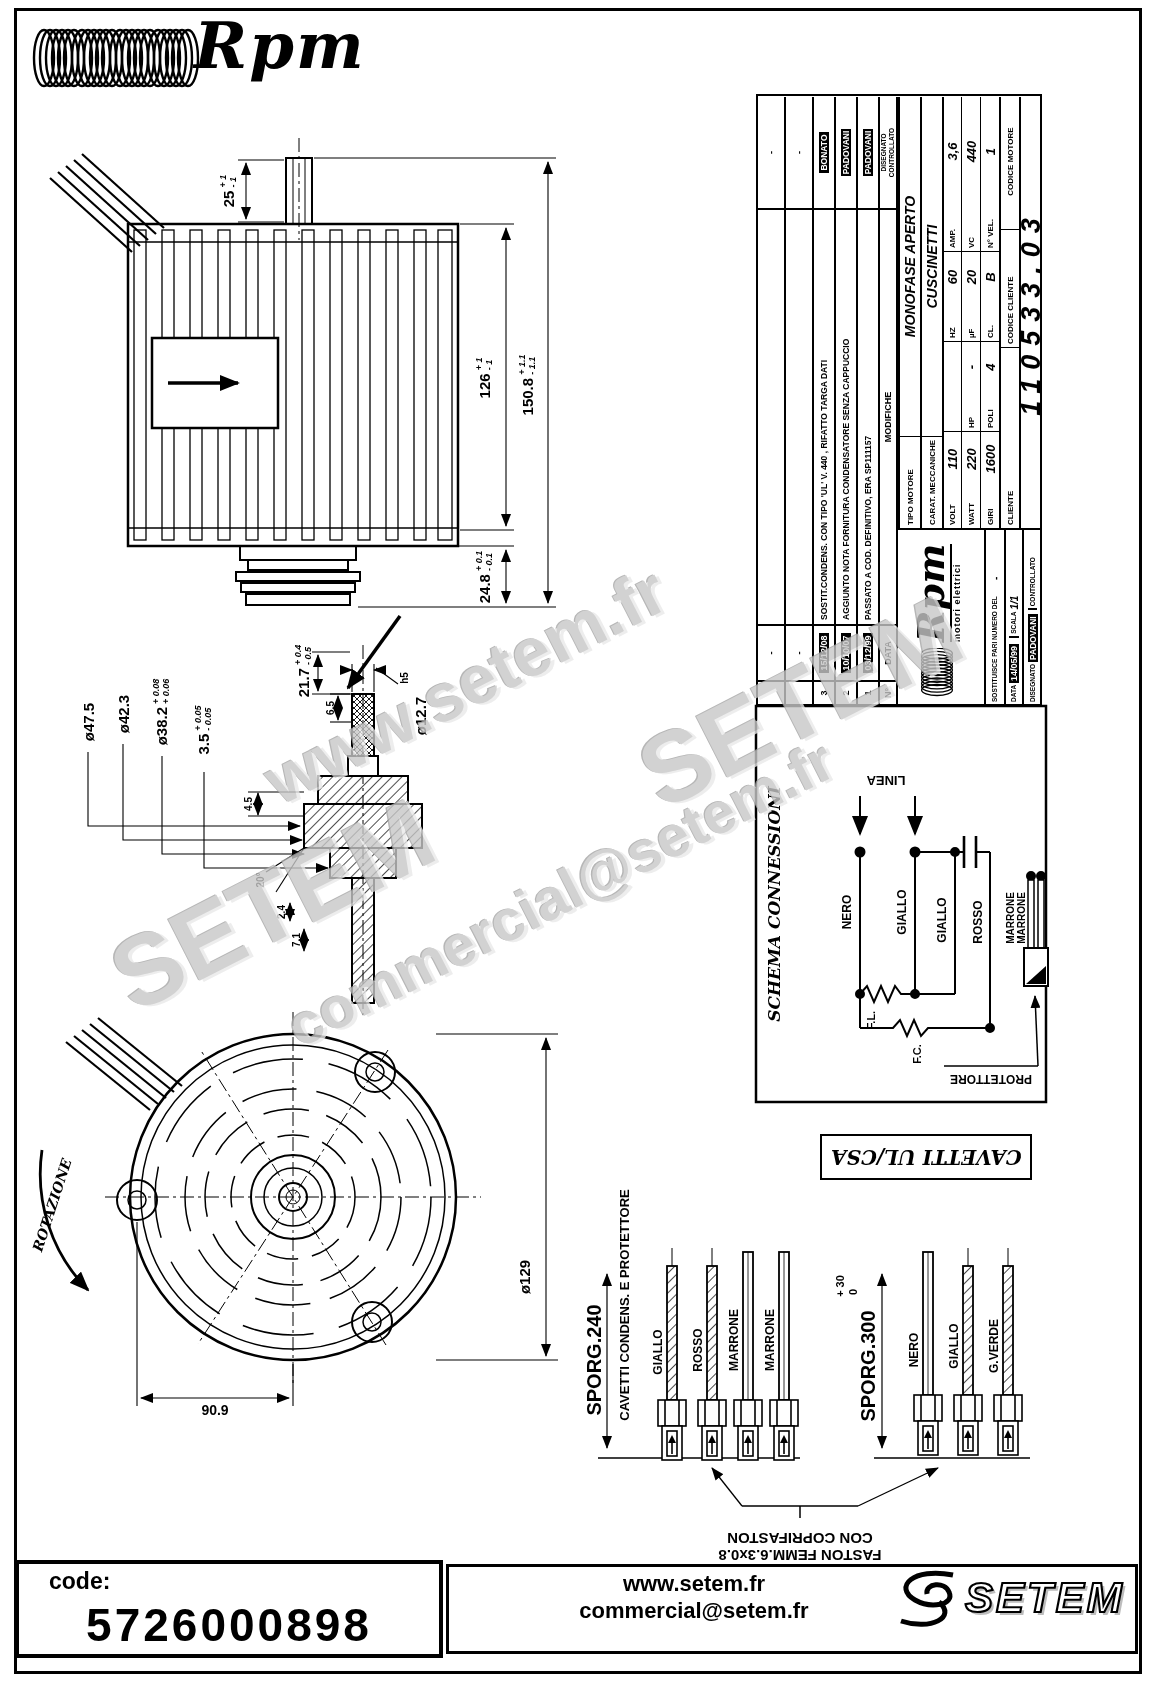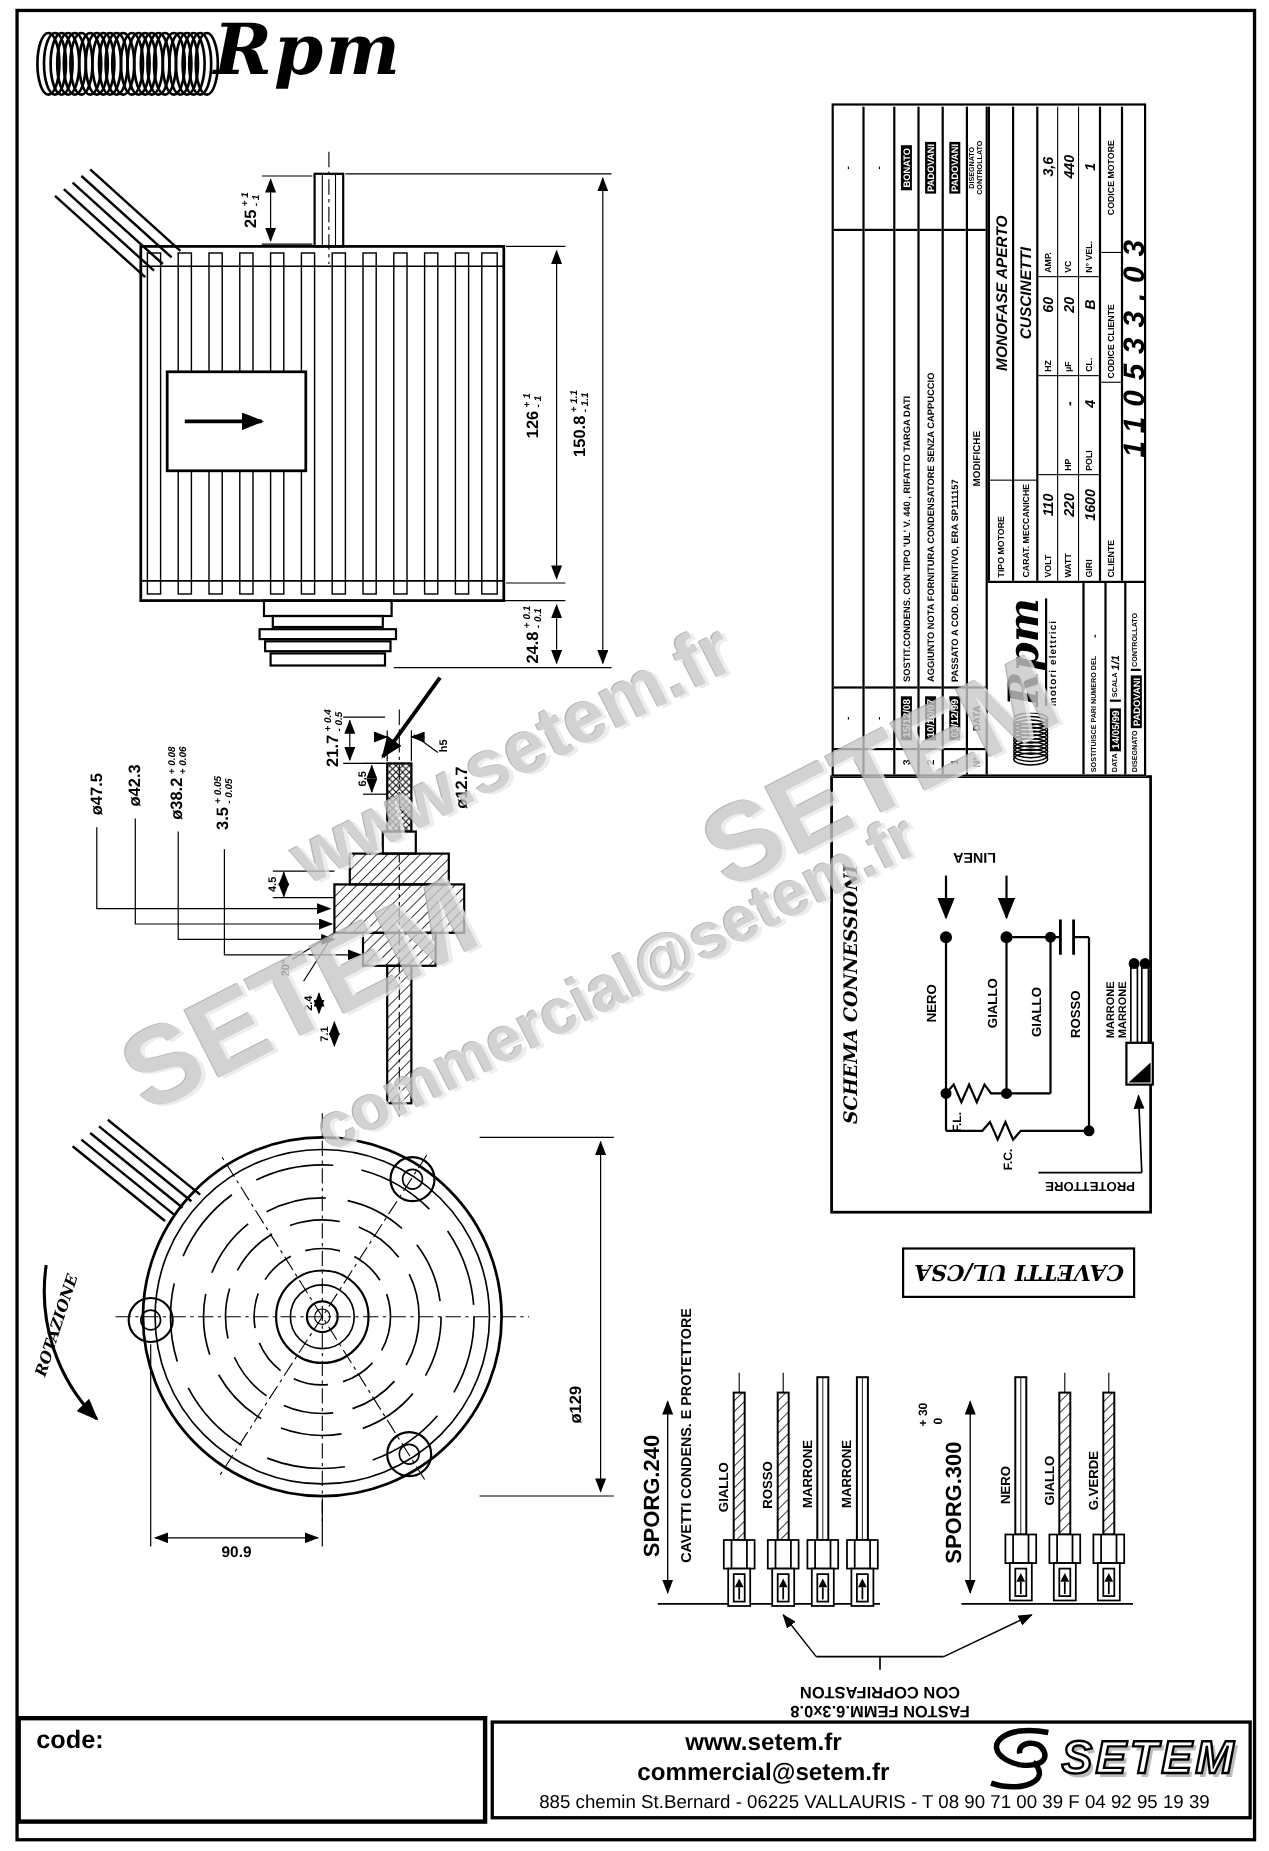--- a/index.html
+++ b/index.html
@@ -45,21 +45,21 @@
   .rpmscript{font:italic 800 38px "DejaVu Serif",serif;line-height:1;}
   .rpmsub{font:700 9px "Liberation Sans",sans-serif;border-top:2px solid #000;letter-spacing:1px;}
   
   .cavetti{position:absolute;left:820px;top:1134px;width:212px;height:46px;border:2.5px solid #000;
            display:flex;align-items:center;justify-content:center;box-sizing:border-box;}
   .cavetti span{font:italic 700 20px "DejaVu Serif",serif;transform:rotate(180deg);white-space:nowrap;}
   .fastontxt{position:absolute;left:800px;top:1547px;transform:translate(-50%,-50%) rotate(180deg);
              text-align:center;font:700 15px "Liberation Sans",sans-serif;white-space:nowrap;}
   
   .codebox{position:absolute;left:15px;top:1560px;width:428px;height:98px;border:4px solid #000;box-sizing:border-box;}
-  .codelbl{position:absolute;left:14px;top:4px;font:700 23px "Liberation Sans",sans-serif;}
+  .codelbl{position:absolute;left:30px;top:4px;font:700 23px "Liberation Sans",sans-serif;}
   .codeval{position:absolute;left:0;top:34px;width:100%;text-align:center;font:700 46px "Liberation Sans",sans-serif;letter-spacing:3px;}
   .adrbox{position:absolute;left:446px;top:1564px;width:692px;height:90px;border:3px solid #000;box-sizing:border-box;}
   .web{position:absolute;left:60px;top:4px;width:370px;text-align:center;font:700 22px "Liberation Sans",sans-serif;}
   .mail{position:absolute;left:60px;top:31px;width:370px;text-align:center;font:700 22px "Liberation Sans",sans-serif;}
   .addr{position:absolute;left:8px;top:62px;width:676px;text-align:center;font:400 17px "Liberation Sans",sans-serif;white-space:nowrap;}
   .setemword{font:italic 900 42px "Liberation Sans",sans-serif;color:#fff;-webkit-text-stroke:2.2px #000;
              letter-spacing:3px;text-shadow:3px 3px 0 #bdbdbd;}
   .setemlogo{position:absolute;left:440px;top:0px;width:250px;height:62px;display:flex;align-items:center;gap:2px;}
   svg .cl{stroke:#000;stroke-width:1;stroke-dasharray:14 4 3 4;fill:none;}
 </style>
@@ -556,25 +556,25 @@
     <div>CON COPRIFASTON</div>
   </div>
 
   <div class="wm" style="left:465px;top:685px;font-size:68px">www.setem.fr</div>
   <div class="wm" style="left:800px;top:702px;font-size:100px">SETEM</div>
   <div class="wm" style="left:272px;top:905px;font-size:100px">SETEM</div>
   <div class="wm" style="left:560px;top:893px;font-size:58px">commercial@setem.fr</div>
 
   <div class="codebox">
     <div class="codelbl">code:</div>
+    <div class="codeval">5726000898</div>
   </div>
   <div class="adrbox">
     <div class="web">www.setem.fr</div>
     <div class="mail">commercial@setem.fr</div>
-    <div class="addr">885 chemin St.Bernard  -  06225 VALLAURIS  -  T 08 90 71 00 39   F 04 92 95 19 39</div>
     <div class="setemlogo">
       <svg width="74" height="62" viewBox="0 0 74 62">
         <path d="M64 8 C 24 0, 4 20, 26 33 C 42 42, 66 38, 60 25 C 56 14, 36 16, 38 27" fill="none" stroke="#000" stroke-width="5"></path>
         <path d="M12 54 C 42 64, 68 50, 50 35" fill="none" stroke="#000" stroke-width="5"></path>
       </svg>
       <span class="setemword">SETEM</span>
     </div>
   </div>
 </div>
 

